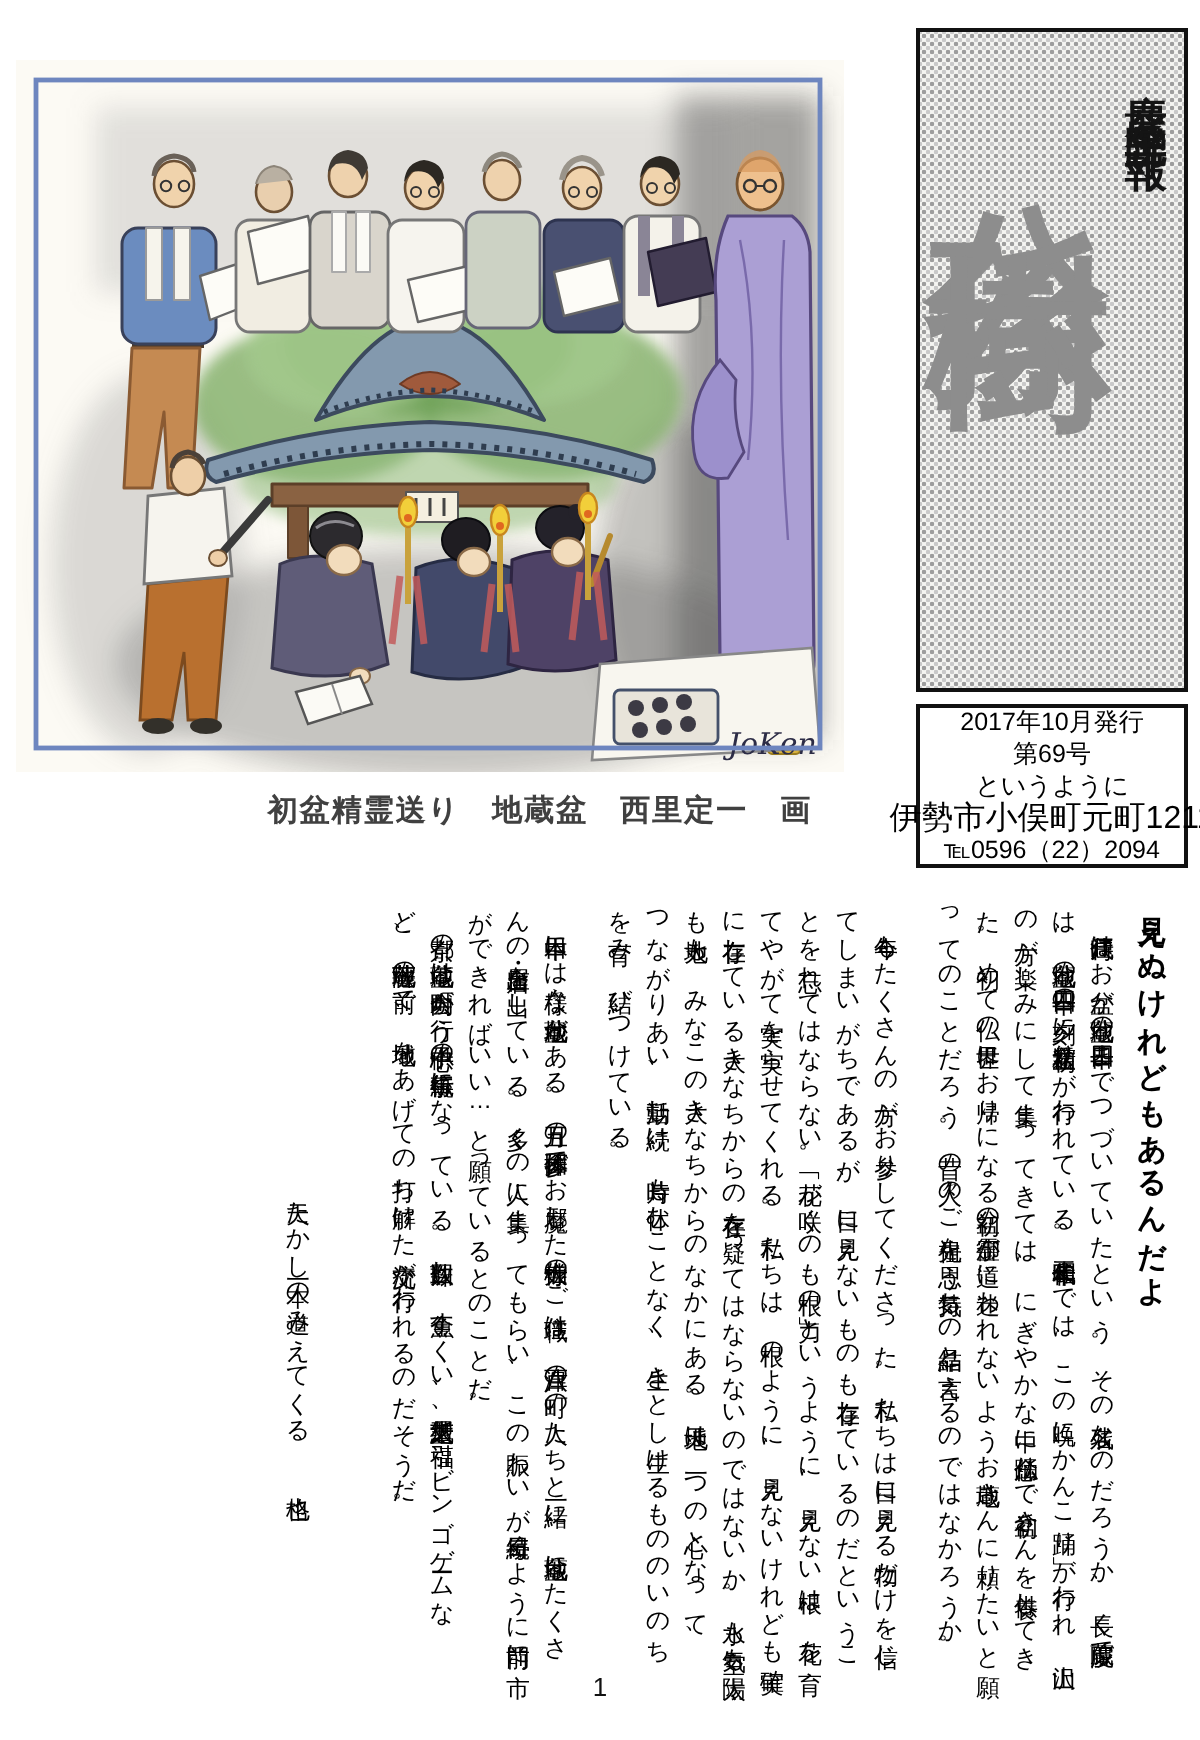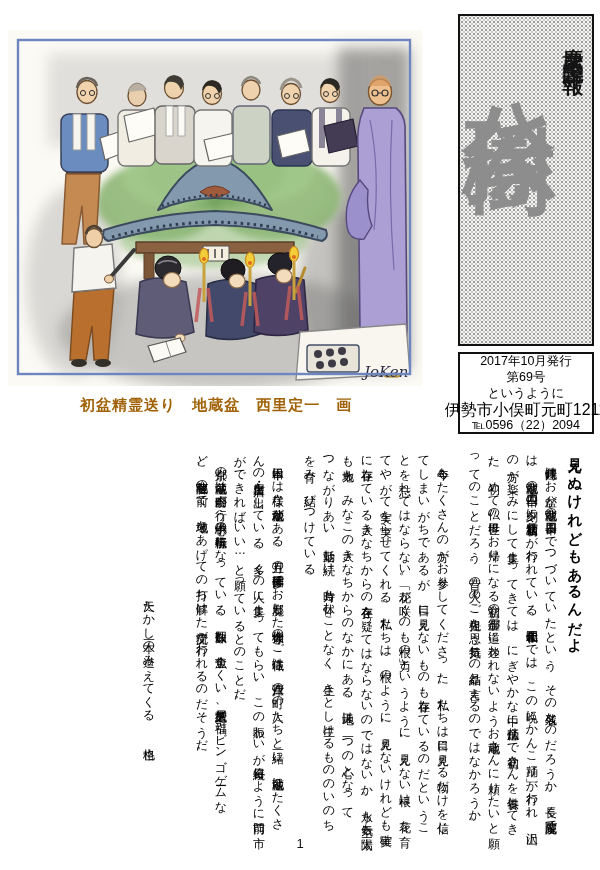--- a/index.html
+++ b/index.html
@@ -9,21 +9,21 @@
     color:#000;
   }
   .page{position:relative;width:600px;height:870px;background:#fff;overflow:hidden;}
 
   
   .illustration-wrap{position:absolute;left:8px;top:30px;width:414px;height:356px;}
   .illustration-wrap svg{display:block;}
 
   .caption{
     position:absolute;left:80px;top:396px;width:380px;
-    font-size:15px;font-weight:700;letter-spacing:1px;color:#a16207;
+    text-align:center;font-size:15px;font-weight:700;letter-spacing:1px;color:#404040;
   }
 
   
   .title-panel{
     position:absolute;left:458px;top:14px;width:136px;height:332px;
     border:2px solid #111;box-sizing:border-box;
     background-color:#f5f5f2;
     background-image:
       radial-gradient(circle,#9d9d9d 1px,transparent 1.3px),
       radial-gradient(circle,#c9c9c9 1px,transparent 1.3px);

